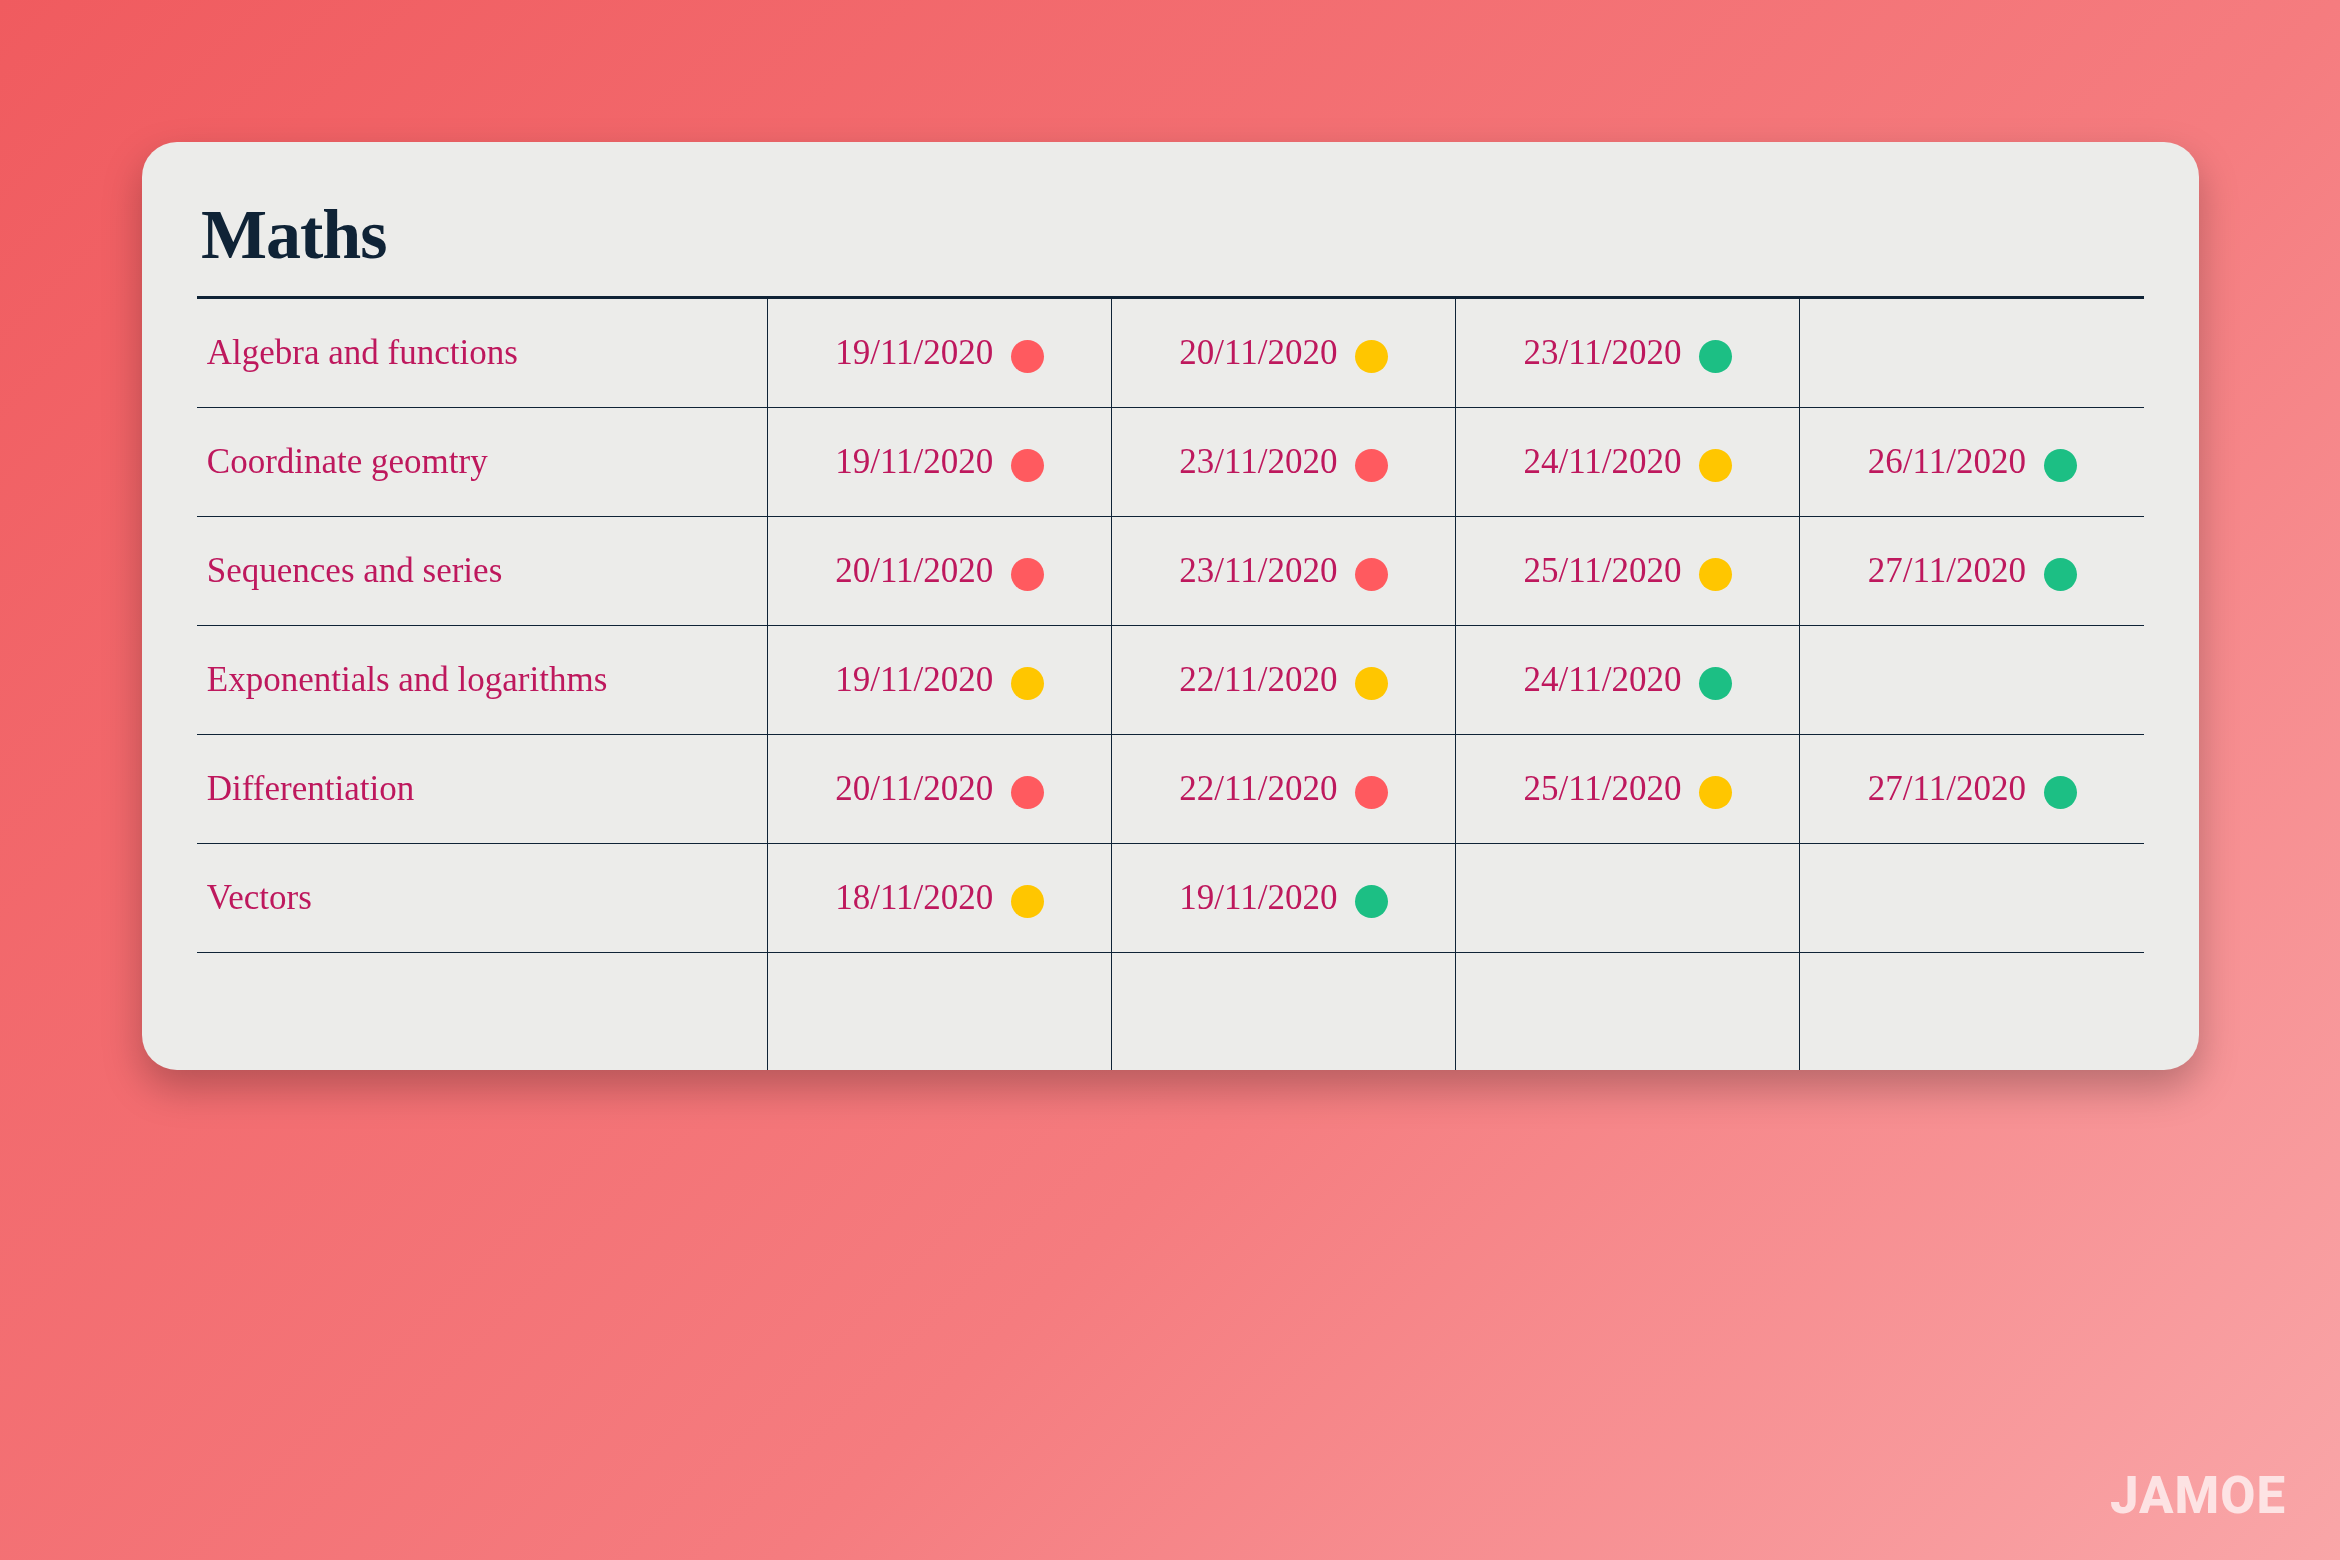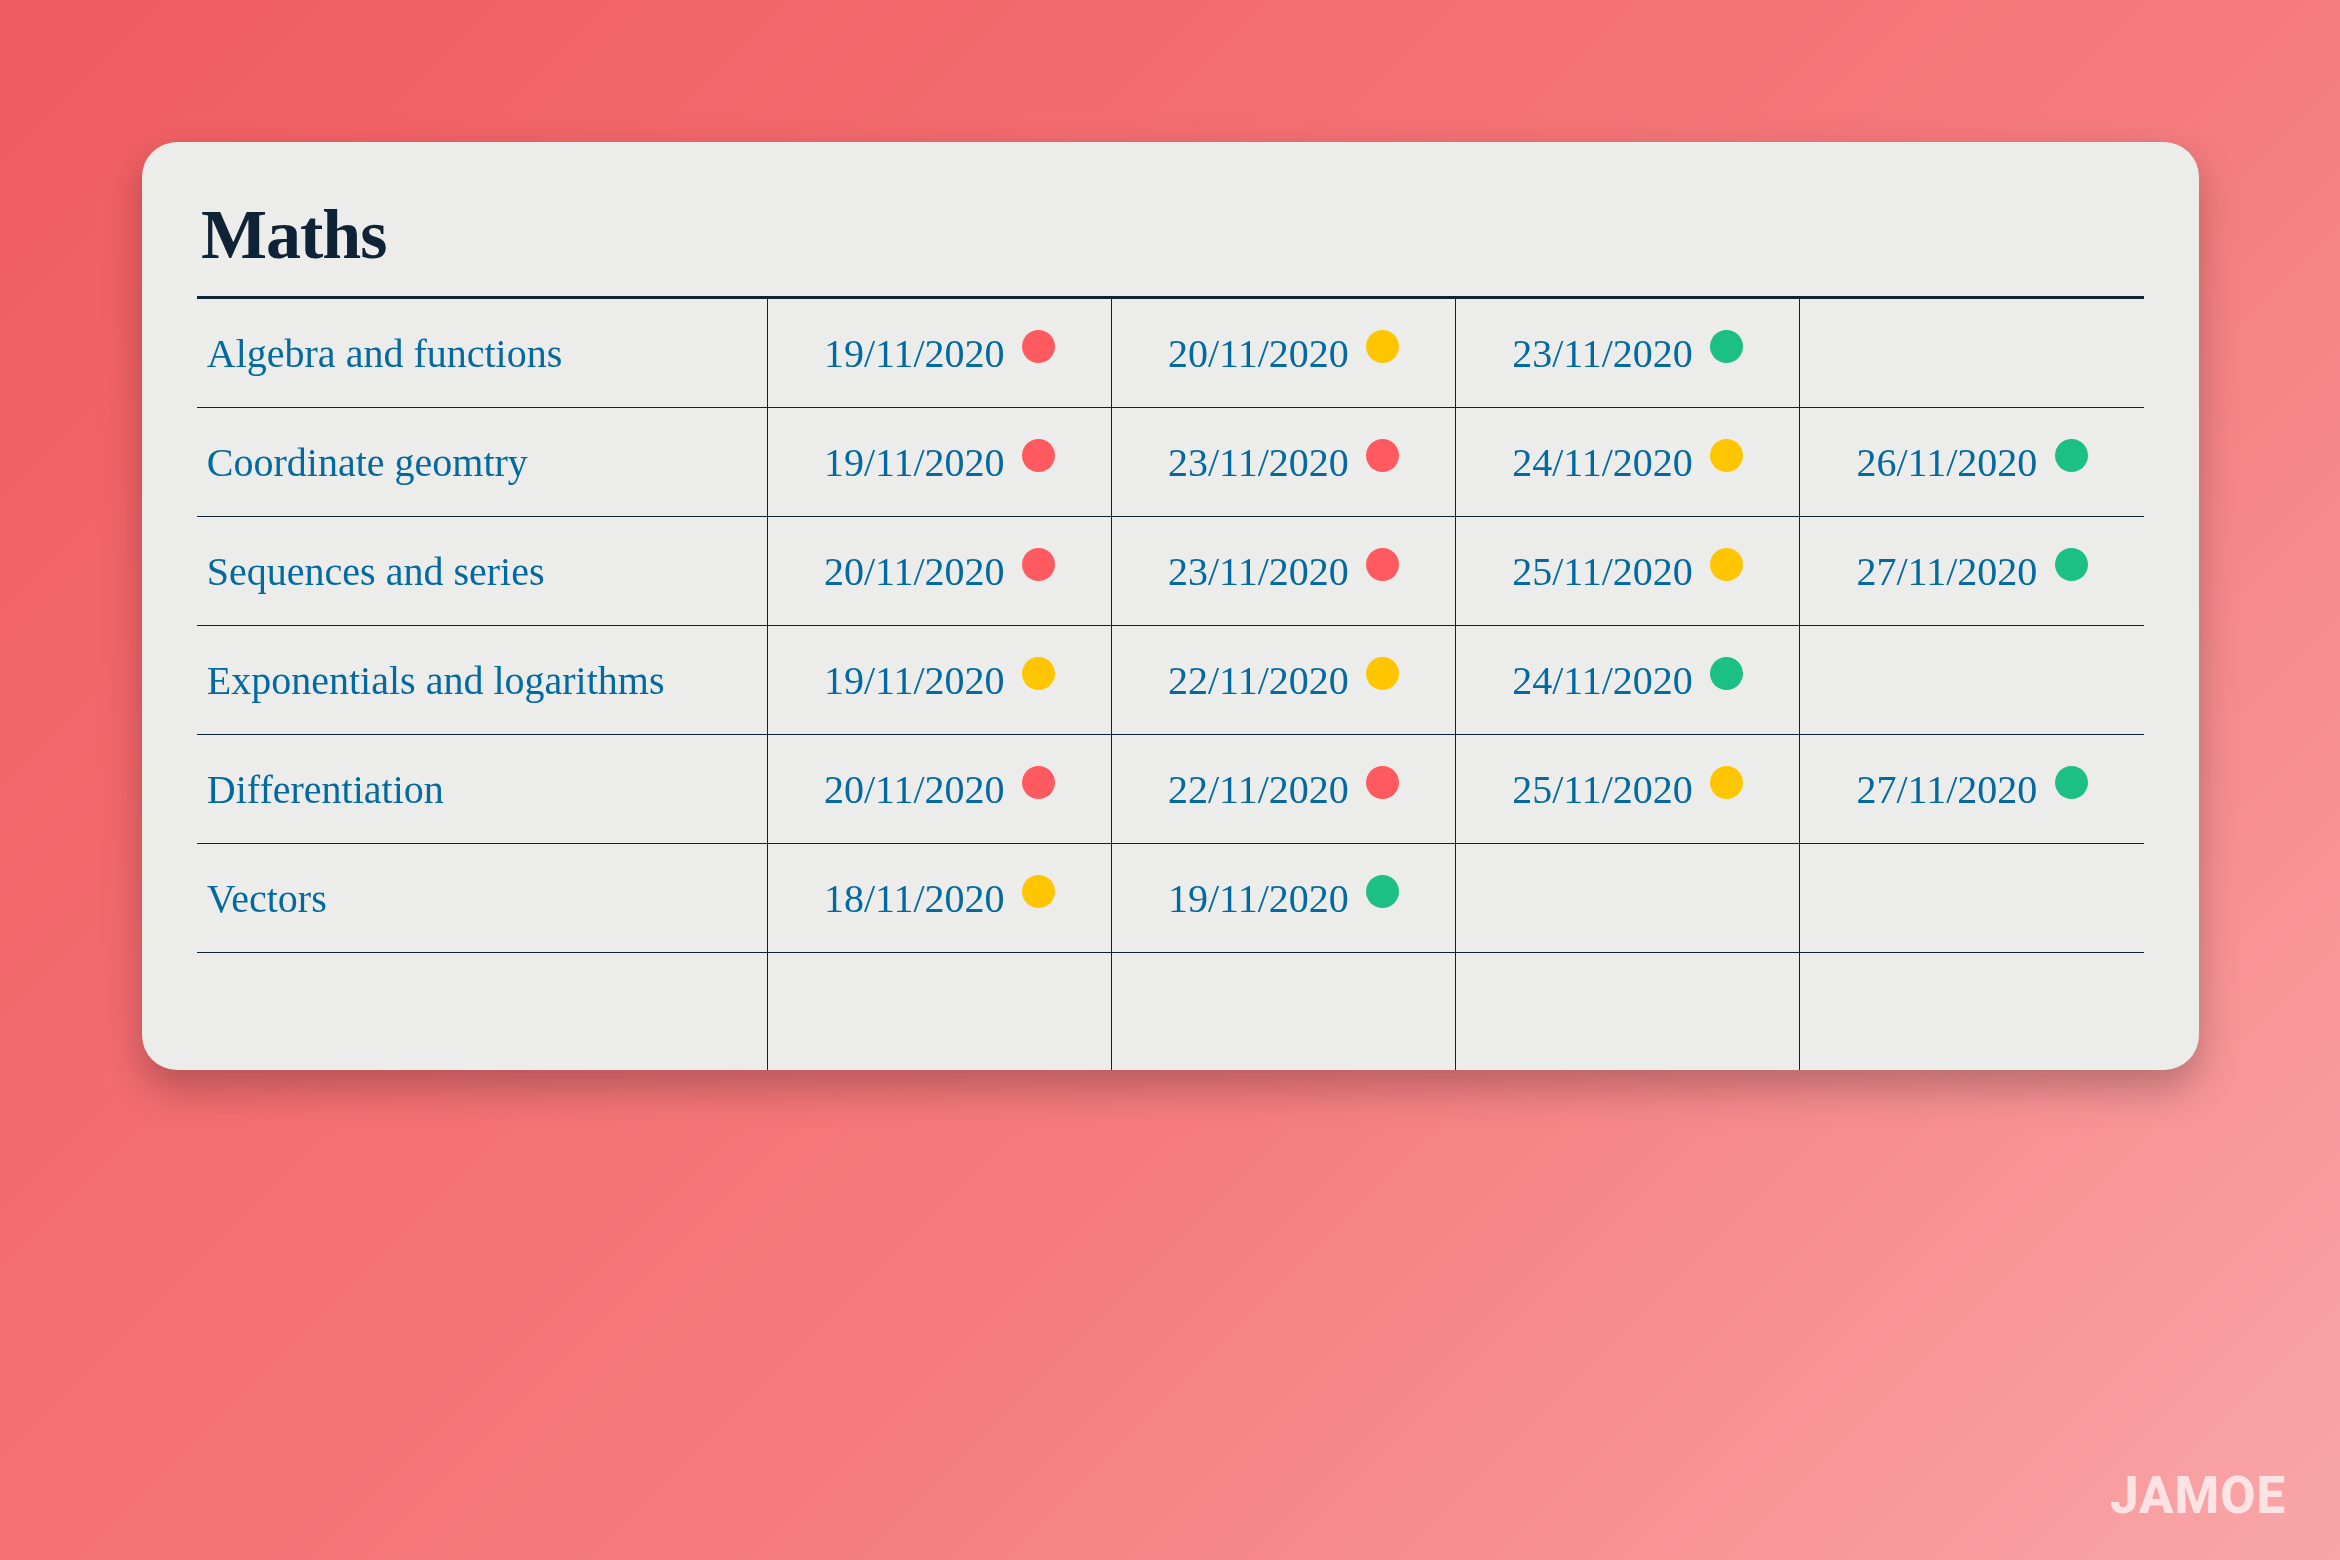--- a/index.html
+++ b/index.html
@@ -36,32 +36,32 @@
     table-layout: fixed;
   }
   thead tr { height: 0; }
   thead th { padding: 0; border-top: 2.9px solid #0f2336; }
   col.topic { width: 562px; }
   col.att { width: 339px; }
   tbody td {
     border-top: 1.5px solid #0f2336;
     border-right: 1.5px solid #0f2336;
     height: 109px;
-    font-size: 40px;
+    font-size: 35px;
     font-weight: 400;
-    color: #0369a1;
+    color: #be185d;
     vertical-align: middle;
     padding: 0 23.4px;
     white-space: nowrap;
   }
   tbody td:last-child { border-right: none; }
   tbody td.topic-cell { padding-left: 9.8px; }
   .attempt {
     display: flex;
-    align-items: flex-start;
+    align-items: flex-end;
     justify-content: center;
     gap: 17.6px;
   }
   .dot {
     width: 33px;
     height: 33px;
     border-radius: 50%;
     flex: 0 0 33px;
   }
   .dot.red    { background: #ff5a5f; }

